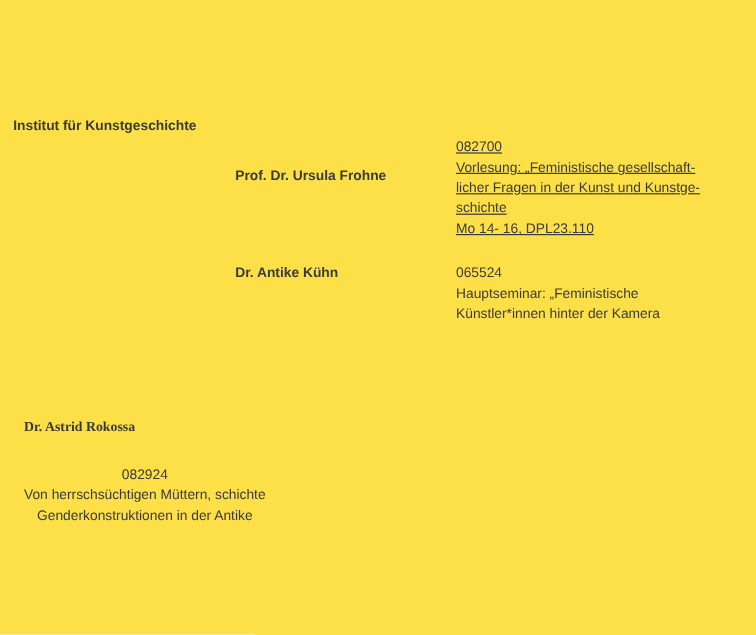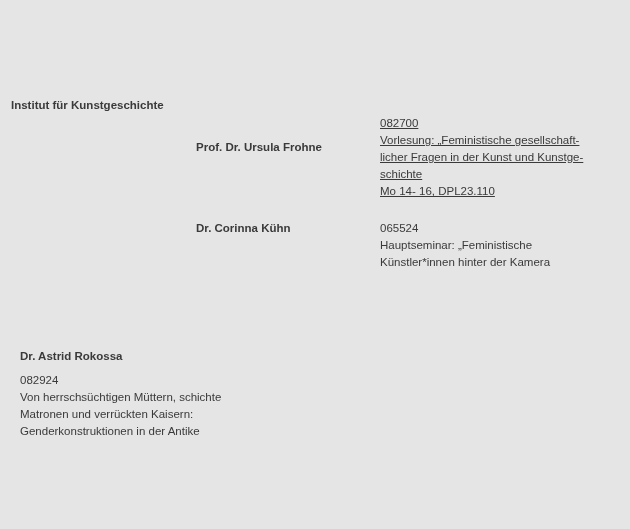--- a/index.html
+++ b/index.html
@@ -4,21 +4,21 @@
 <style>
   html, body {
     margin: 0;
     padding: 0;
     background: #ffffff;
   }
   #document-page {
     position: relative;
     width: 630px;
     height: 529px;
-    background: #e5e5e5;
+    background: #fde047;
     overflow: hidden;
     font-family: "Liberation Sans", "DejaVu Sans", sans-serif;
     font-size: 11.5px;
     line-height: 17px;
     color: #3a3a3b;
     -webkit-font-smoothing: antialiased;
   }
   .abs { position: absolute; }
   .bold { font-weight: bold; }
   .line { white-space: nowrap; }
@@ -35,31 +35,30 @@
     <div class="abs" style="left:380px; top:115px;text-decoration:underline;">
       <div class="line">082700</div>
       <div class="line">Vorlesung: „Feministische gesellschaft-</div>
       <div class="line">licher Fragen in der Kunst und Kunstge-</div>
       <div class="line">schichte</div>
       <div class="line">Mo 14- 16, DPL23.110</div>
     </div>
   </div>
 
   <div class="abs" style="left:0; top:0; width:0; height:0;">
-    <div class="abs bold line" style="left:196px; top:220px;">Dr. Corinna Kühn</div>
+    <div class="abs bold line" style="left:196px; top:220px;">Dr. Antike Kühn</div>
     <div class="abs" style="left:380px; top:220px;">
       <div class="line">065524</div>
       <div class="line">Hauptseminar: „Feministische</div>
       <div class="line">Künstler*innen hinter der Kamera</div>
     </div>
   </div>
 
   <div class="abs" style="left:0; top:0; width:0; height:0;">
-    <div class="abs bold line" style="left:20px; top:348px;">Dr. Astrid Rokossa</div>
-    <div class="abs" style="left:20px; top:372px;">
+    <div class="abs bold line" style="left:20px; top:348px;font-family:Liberation Serif, serif;">Dr. Astrid Rokossa</div>
+    <div class="abs" style="left:20px; top:388px;text-align:center;">
       <div class="line">082924</div>
       <div class="line">Von herrschsüchtigen Müttern, schichte</div>
-      <div class="line">Matronen und verrückten Kaisern:</div>
       <div class="line">Genderkonstruktionen in der Antike</div>
     </div>
   </div>
 
 </div>
 
 </body></html>

